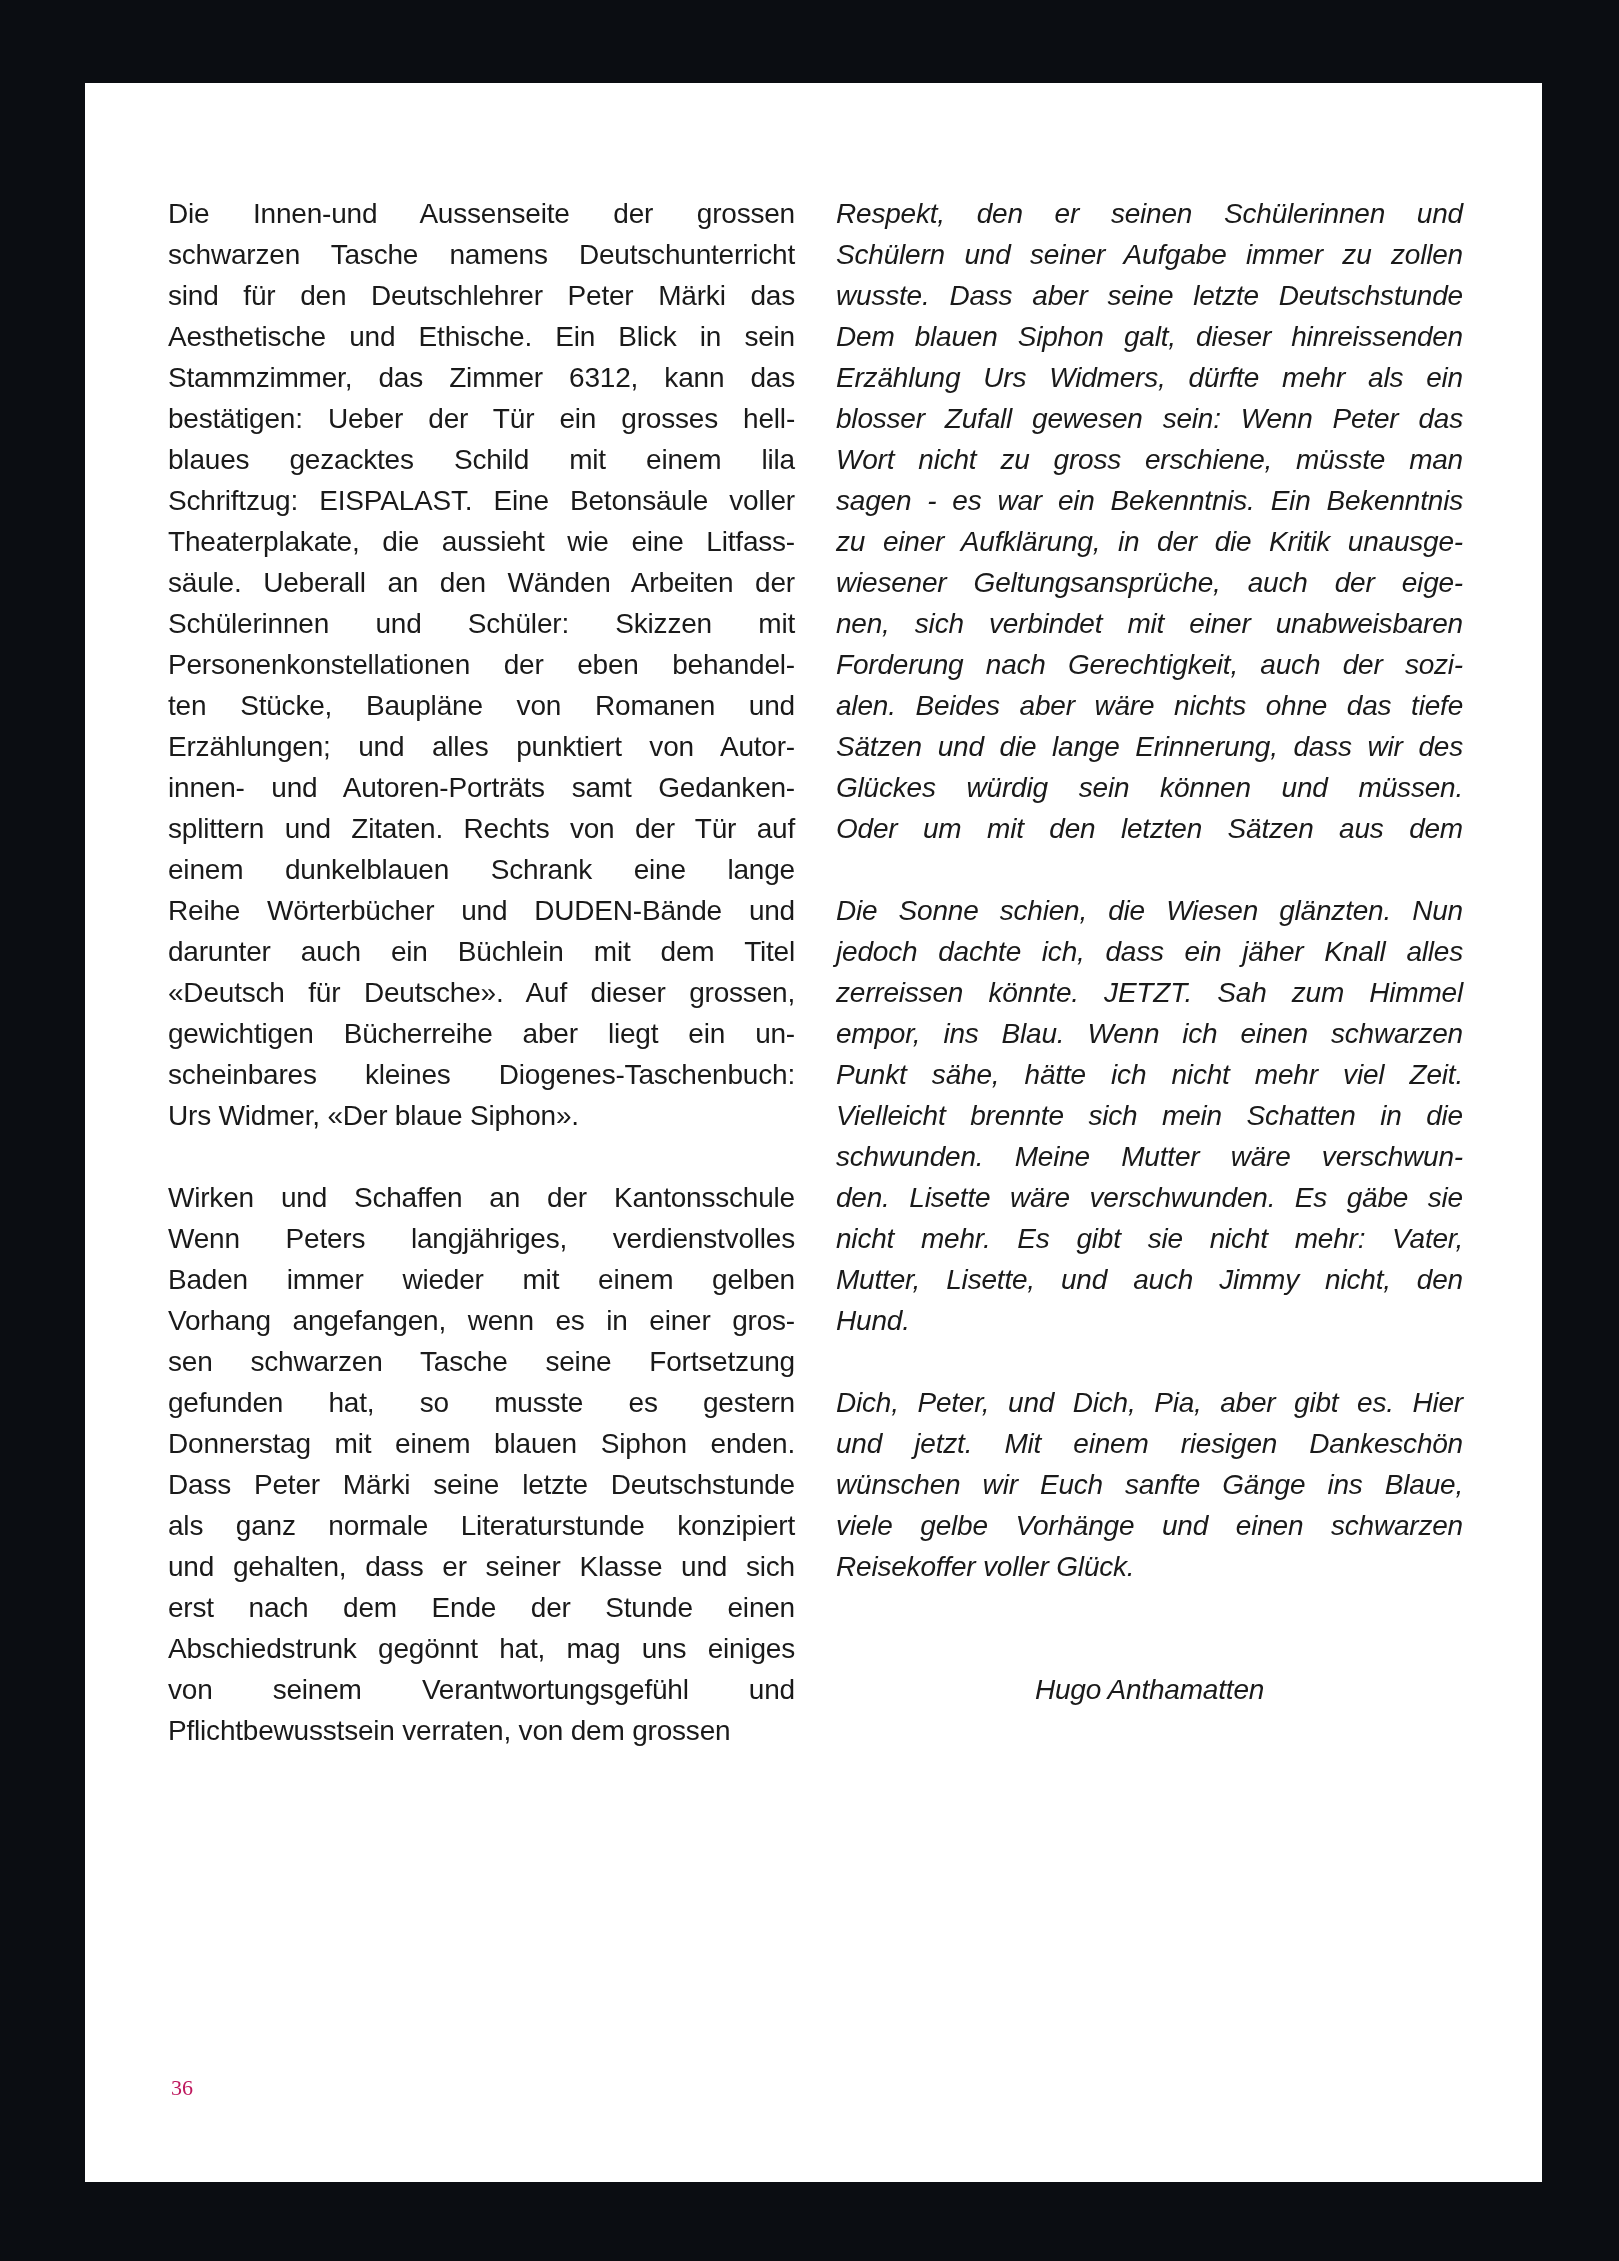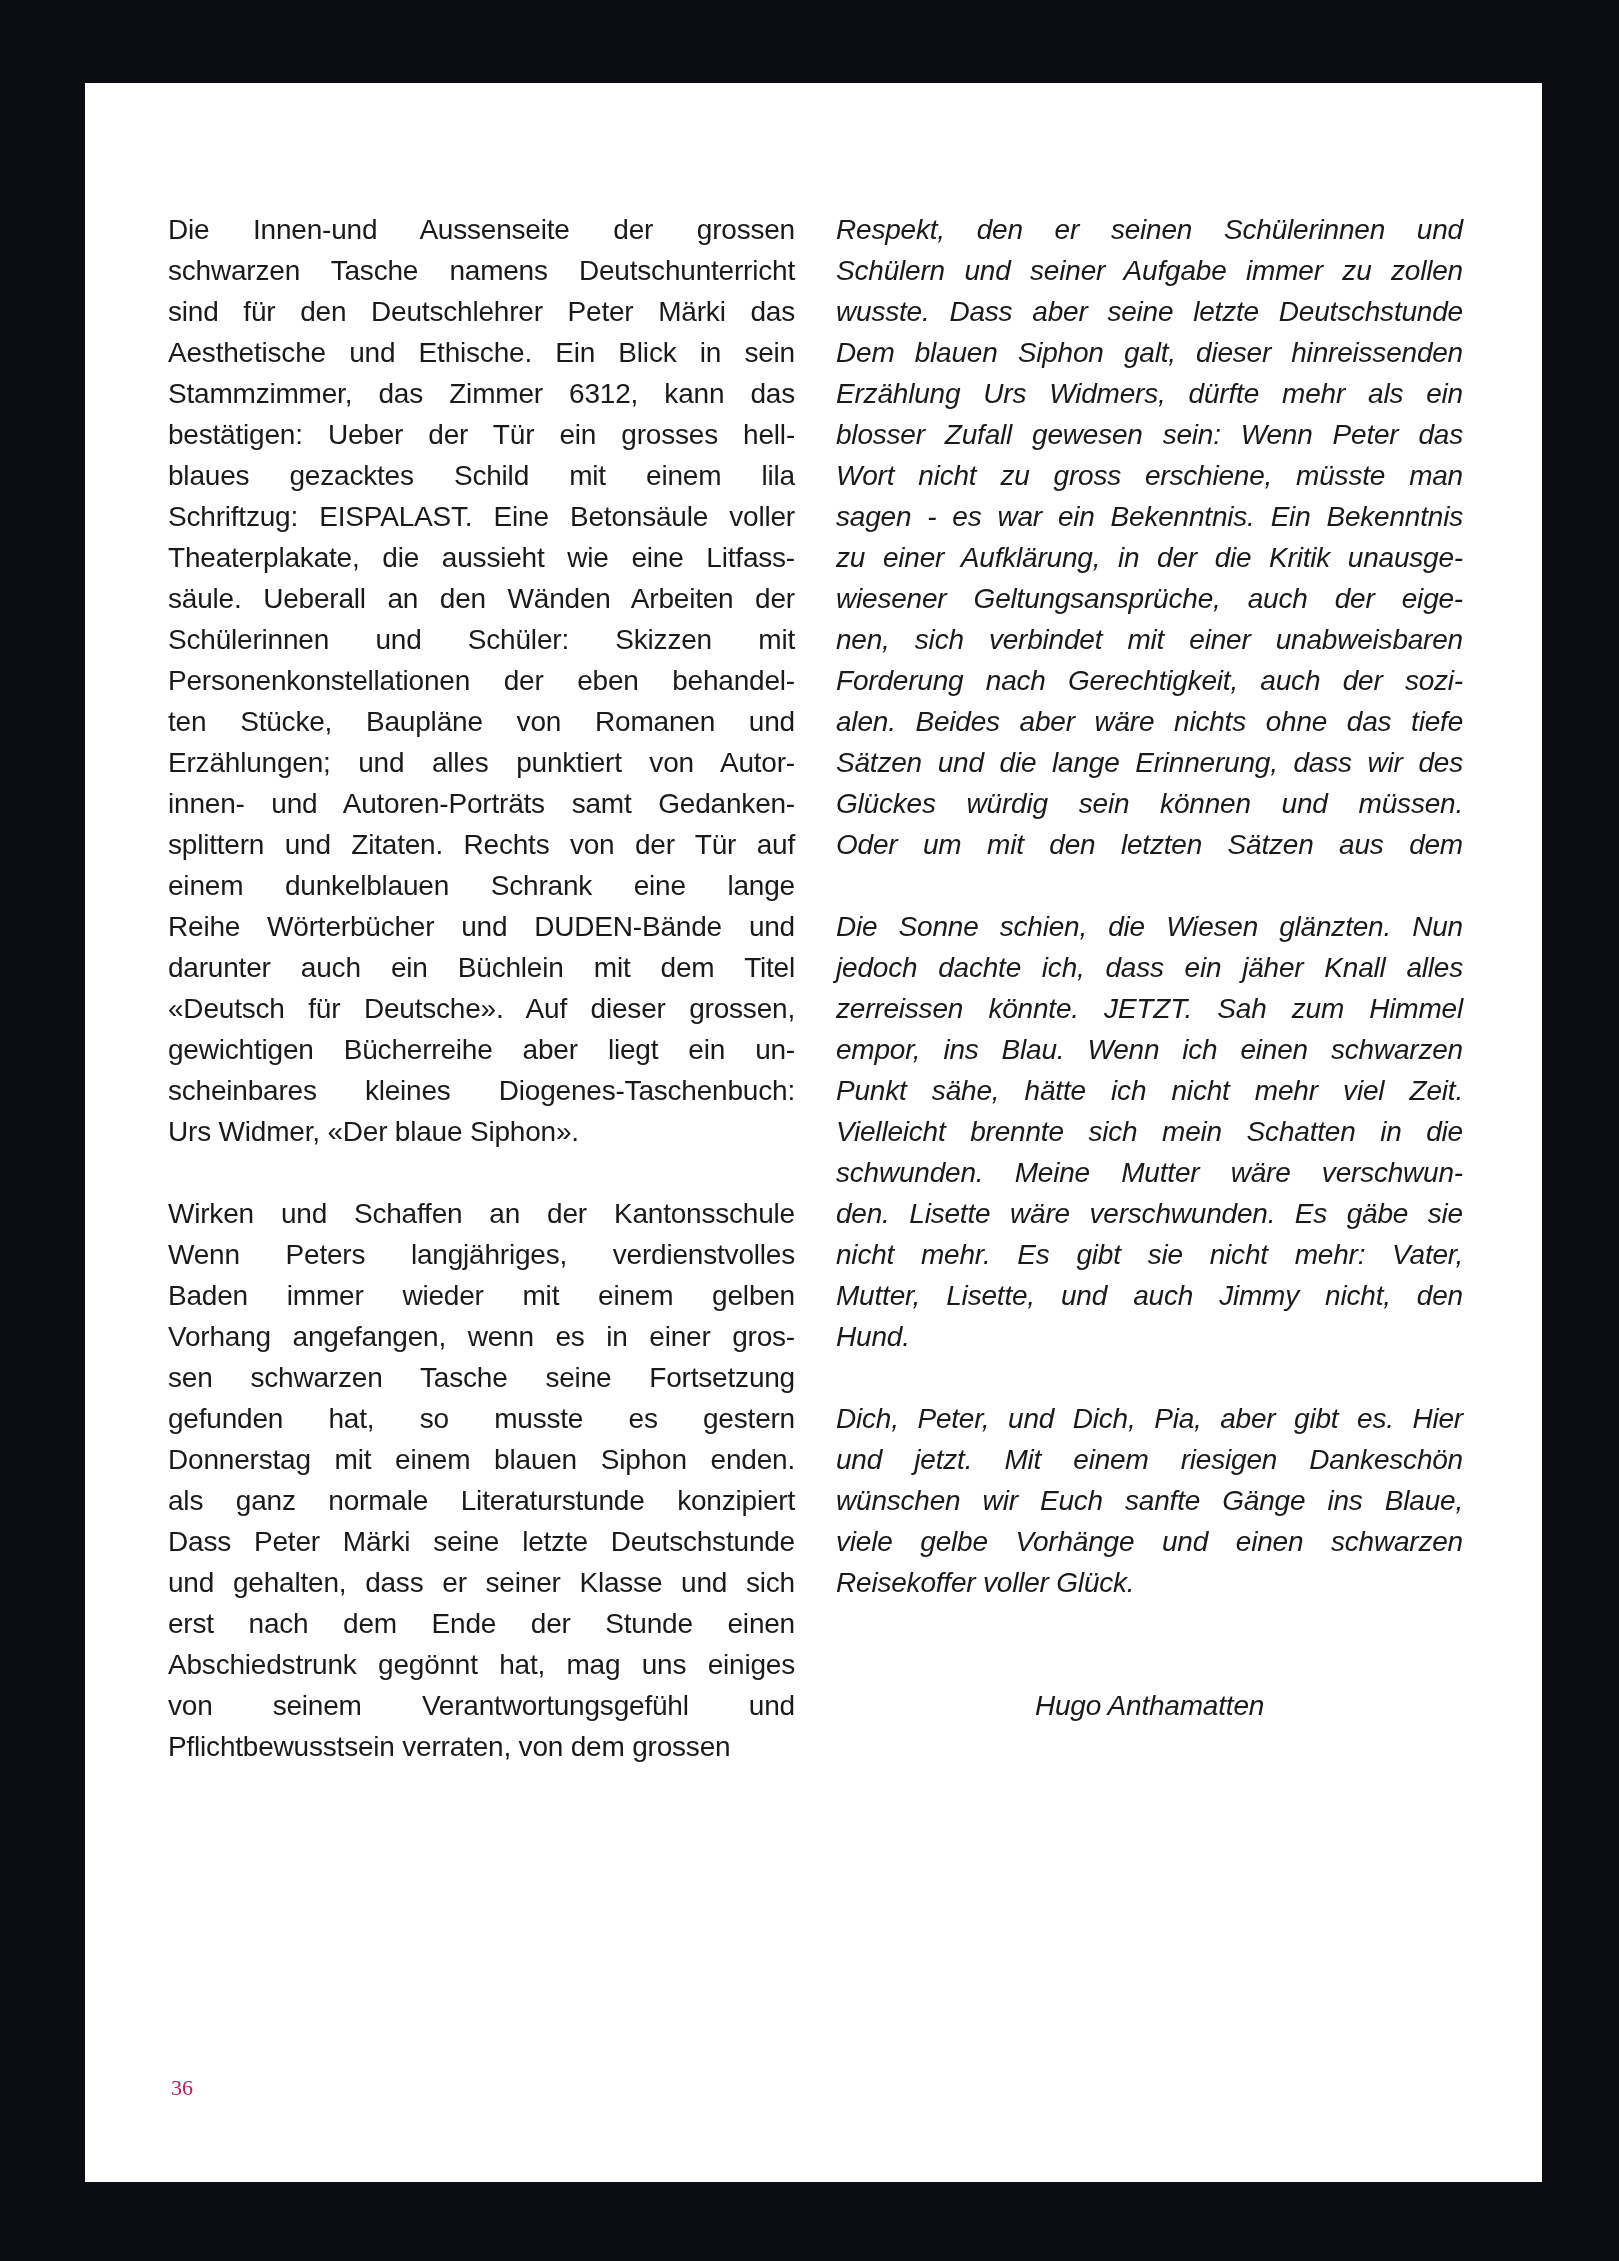--- a/index.html
+++ b/index.html
@@ -11,21 +11,21 @@
     font-family: "Liberation Sans", "DejaVu Sans", sans-serif;
   }
   .page {
     position:absolute;
     left:85px; top:83px;
     width:1457px; height:2099px;
     background:#ffffff;
   }
   .column {
     position:absolute;
-    top:126px;
+    top:110px;
     width:627px;
     color:#1a1a1a;
     font-size:28px;
     line-height:41px;
     letter-spacing:-0.2px;
   }
   .col-left { left:83px; }
   .col-right { left:751px;font-style:italic; }
   .line {
     display:block;
@@ -83,22 +83,22 @@
       </div>
     <span class="gap"></span>
     <div class="paragraph">
         <span class="line">Wirken und Schaffen an der Kantonsschule</span>
         <span class="line">Wenn Peters langjähriges, verdienstvolles</span>
         <span class="line">Baden immer wieder mit einem gelben</span>
         <span class="line">Vorhang angefangen, wenn es in einer gros-</span>
         <span class="line">sen schwarzen Tasche seine Fortsetzung</span>
         <span class="line">gefunden hat, so musste es gestern</span>
         <span class="line">Donnerstag mit einem blauen Siphon enden.</span>
+        <span class="line">Dass Peter Märki seine letzte Deutschstunde</span>
         <span class="line">als ganz normale Literaturstunde konzipiert</span>
-        <span class="line">Dass Peter Märki seine letzte Deutschstunde</span>
         <span class="line">und gehalten, dass er seiner Klasse und sich</span>
         <span class="line">erst nach dem Ende der Stunde einen</span>
         <span class="line">Abschiedstrunk gegönnt hat, mag uns einiges</span>
         <span class="line">von seinem Verantwortungsgefühl und</span>
         <span class="line last">Pflichtbewusstsein verraten, von dem grossen</span>
       </div>
   </div>
 
   <div class="column col-right">
     <div class="paragraph">

